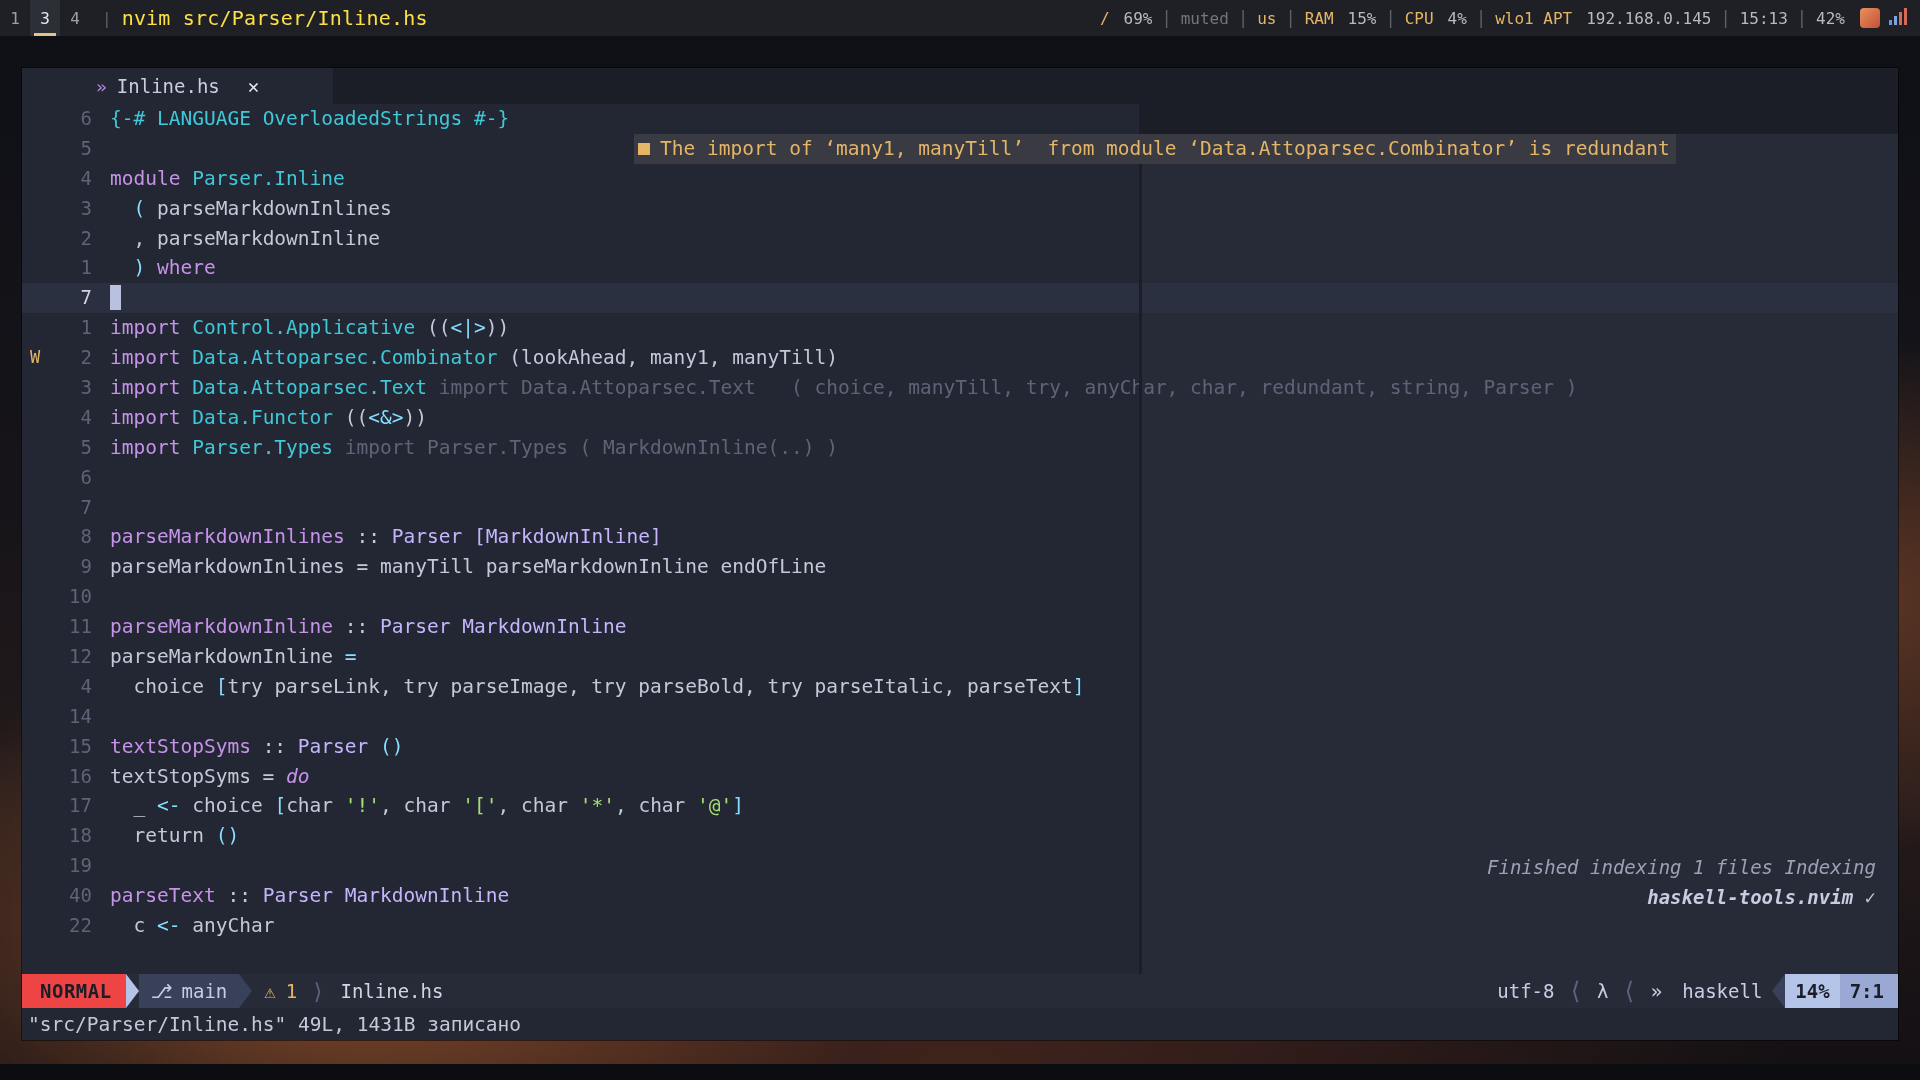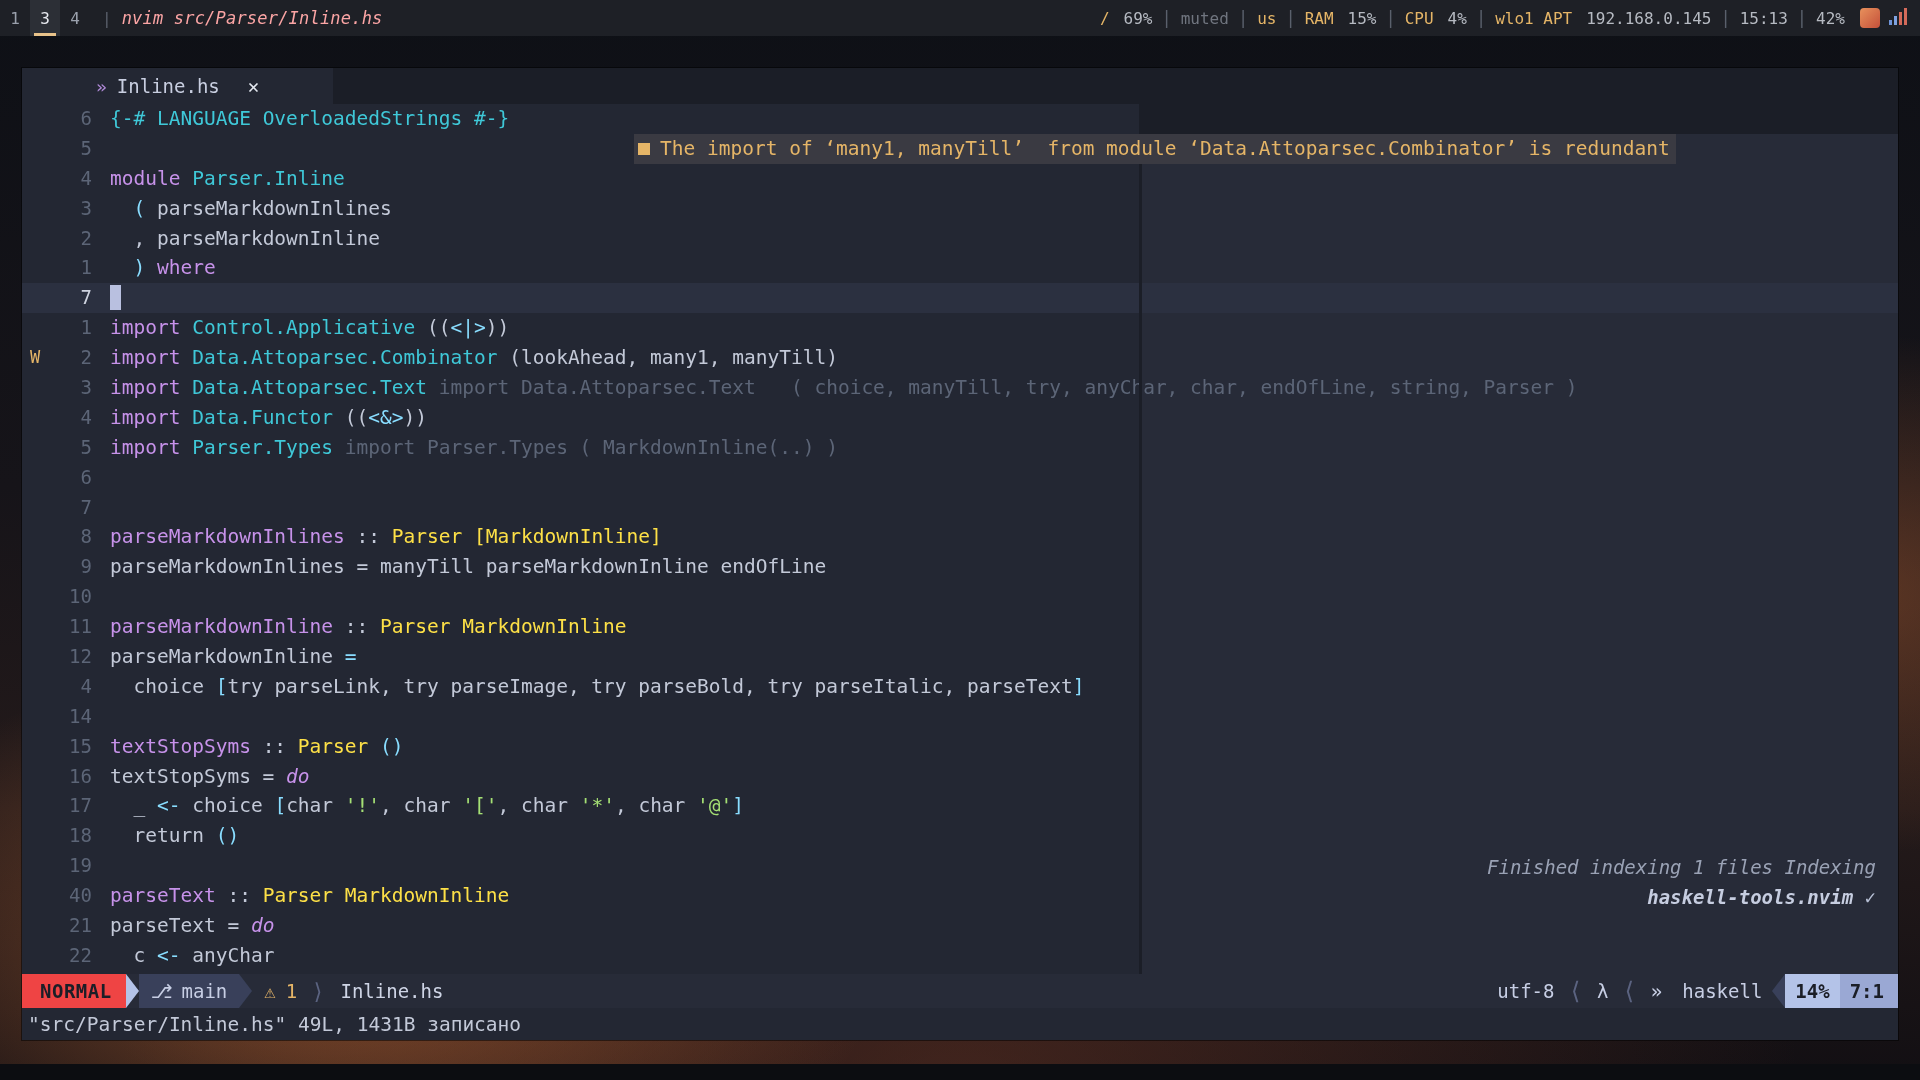--- a/index.html
+++ b/index.html
@@ -32,21 +32,21 @@
   .ws{
     width:30px; height:36px; display:flex; align-items:center; justify-content:center;
     font-size:16px; color:#9aa0ac; position:relative;
   }
   .ws.focused{ background:#2c2f36; color:#e8eaf0; }
   .ws.focused:after{
     content:""; position:absolute; left:4px; right:4px; bottom:0; height:3px;
     background:#e8c28a;
   }
   .tb-sep{ color:#5a606c; margin:0 10px 0 12px; font-size:16px; }
-  .tb-title{ color:#fca5a5; font-size:17px; letter-spacing:.2px;font-style:italic;}
+  .tb-title{ color:#fde047; font-size:20px; letter-spacing:.2px;}
   .tb-right{ margin-left:auto; display:flex; align-items:center; padding-right:10px; gap:0px;}
   .tb-item{ font-size:16px; padding:0 7px; white-space:pre; }
   .tb-div{ color:#5a606c; padding:0 2px; }
   .amber{ color:#e5b567; }
   .grey{ color:#b6bac2; }
   .dim{ color:#70757f; }
   .tray-icon{
     width:20px;height:20px;border-radius:4px;margin-left:8px;display:inline-block;
   }
   .tray-a{ background:linear-gradient(135deg,#e8915c,#c4503a); }
@@ -113,21 +113,21 @@
   .lnum{
     width:44px; text-align:right; color:#5c6577; font-size:19px; flex:none; padding-right:0px;
   }
   .lnum.cur{ color:#cfd4e0; }
   .code{ padding-left:18px; color:#c3c9d8; }
 
   
   .kw{ color:#c792ea; }          
   .mod{ color:#3fc8d8;margin-top:25px; }         
   .fn{ color:#c792ea; }
-  .type{ color:#fde047; }
+  .type{ color:#c4b5fd; }
   .op{ color:#89ddff; }
   .punc{ color:#c3c9d8; }
   .str{ color:#a5e075; }
   .cmt{ color:#3fc8d8; }
   .ital{ font-style:italic; color:#c792ea; }
   .ghost{ color:#5c6577; }       
   .cursorblk{
     display:inline-block; width:11px; height:25px; background:#b9c0e0; vertical-align:-6px;
   }
 
@@ -254,39 +254,38 @@
     <div class="codearea" id="codearea">
         <div class="row"><div class="sign"></div><div class="lnum">6</div><div class="code"><span class="cmt">{-# </span><span class="cmt">LANGUAGE OverloadedStrings</span><span class="cmt"> #-}</span></div></div>
         <div class="row"><div class="sign"></div><div class="lnum">5</div><div class="code"></div></div>
         <div class="row"><div class="sign"></div><div class="lnum">4</div><div class="code"><span class="kw">module </span><span class="mod">Parser.Inline</span></div></div>
         <div class="row"><div class="sign"></div><div class="lnum">3</div><div class="code"><span class="punc">  </span><span class="op">(</span><span class="punc"> parseMarkdownInlines</span></div></div>
         <div class="row"><div class="sign"></div><div class="lnum">2</div><div class="code"><span class="punc">  </span><span class="punc">,</span><span class="punc"> parseMarkdownInline</span></div></div>
         <div class="row"><div class="sign"></div><div class="lnum">1</div><div class="code"><span class="punc">  </span><span class="op">)</span><span class="punc"> </span><span class="kw">where</span></div></div>
         <div class="row cursorline"><div class="sign"></div><div class="lnum cur">7</div><div class="code"><span class="cursorblk"></span></div></div>
         <div class="row"><div class="sign"></div><div class="lnum">1</div><div class="code"><span class="kw">import </span><span class="mod">Control.Applicative</span><span class="punc"> ((</span><span class="op">&lt;|&gt;</span><span class="punc">))</span></div></div>
         <div class="row"><div class="sign">W</div><div class="lnum">2</div><div class="code"><span class="kw">import </span><span class="mod">Data.Attoparsec.Combinator</span><span class="punc"> (lookAhead, many1, manyTill)</span></div></div>
-        <div class="row"><div class="sign"></div><div class="lnum">3</div><div class="code"><span class="kw">import </span><span class="mod">Data.Attoparsec.Text</span><span class="ghost"> import Data.Attoparsec.Text   ( choice, manyTill, try, anyChar, char, endOfLine, string, Parser )</span></div></div>
+        <div class="row"><div class="sign"></div><div class="lnum">3</div><div class="code"><span class="kw">import </span><span class="mod">Data.Attoparsec.Text</span><span class="ghost"> import Data.Attoparsec.Text   ( choice, manyTill, try, anyChar, char, redundant, string, Parser )</span></div></div>
         <div class="row"><div class="sign"></div><div class="lnum">4</div><div class="code"><span class="kw">import </span><span class="mod">Data.Functor</span><span class="punc"> ((</span><span class="op">&lt;&amp;&gt;</span><span class="punc">))</span></div></div>
         <div class="row"><div class="sign"></div><div class="lnum">5</div><div class="code"><span class="kw">import </span><span class="mod">Parser.Types</span><span class="ghost"> import Parser.Types ( MarkdownInline(..) )</span></div></div>
         <div class="row"><div class="sign"></div><div class="lnum">6</div></div>
         <div class="row"><div class="sign"></div><div class="lnum">7</div><div class="code"></div></div>
         <div class="row"><div class="sign"></div><div class="lnum">8</div><div class="code"><span class="fn">parseMarkdownInlines</span><span class="punc"> :: </span><span class="type">Parser</span><span class="punc"> </span><span class="type">[MarkdownInline]</span></div></div>
         <div class="row"><div class="sign"></div><div class="lnum">9</div><div class="code"><span class="punc">parseMarkdownInlines = manyTill parseMarkdownInline endOfLine</span></div></div>
         <div class="row"><div class="sign"></div><div class="lnum">10</div><div class="code"></div></div>
         <div class="row"><div class="sign"></div><div class="lnum">11</div><div class="code"><span class="fn">parseMarkdownInline</span><span class="punc"> :: </span><span class="type">Parser</span><span class="punc"> </span><span class="type">MarkdownInline</span></div></div>
         <div class="row"><div class="sign"></div><div class="lnum">12</div><div class="code"><span class="punc">parseMarkdownInline </span><span class="op">=</span></div></div>
         <div class="row"><div class="sign"></div><div class="lnum">4</div><div class="code"><span class="punc">  choice </span><span class="op">[</span><span class="punc">try parseLink, try parseImage, try parseBold, try parseItalic, parseText</span><span class="op">]</span></div></div>
         <div class="row"><div class="sign"></div><div class="lnum">14</div><div class="code"></div></div>
         <div class="row"><div class="sign"></div><div class="lnum">15</div><div class="code"><span class="fn">textStopSyms</span><span class="punc"> :: </span><span class="type">Parser</span><span class="punc"> </span><span class="op">()</span></div></div>
         <div class="row"><div class="sign"></div><div class="lnum">16</div><div class="code"><span class="punc">textStopSyms = </span><span class="ital">do</span></div></div>
         <div class="row"><div class="sign"></div><div class="lnum">17</div><div class="code"><span class="punc">  _ </span><span class="op">&lt;-</span><span class="punc"> choice </span><span class="op">[</span><span class="punc">char </span><span class="str">'!'</span><span class="punc">, char </span><span class="str">'['</span><span class="punc">, char </span><span class="str">'*'</span><span class="punc">, char </span><span class="str">'@'</span><span class="op">]</span></div></div>
         <div class="row"><div class="sign"></div><div class="lnum">18</div><div class="code"><span class="punc">  return </span><span class="op">()</span></div></div>
         <div class="row"><div class="sign"></div><div class="lnum">19</div><div class="code"></div></div>
         <div class="row"><div class="sign"></div><div class="lnum">40</div><div class="code"><span class="fn">parseText</span><span class="punc"> :: </span><span class="type">Parser</span><span class="punc"> </span><span class="type">MarkdownInline</span></div></div>
-        <div class="row"><div class="sign"></div><div class="lnum">21</div><div class="code"><span class="punc">parseText = </span><span class="ital">do</span></div></div>
         <div class="row"><div class="sign"></div><div class="lnum">22</div><div class="code"><span class="punc">  c </span><span class="op">&lt;-</span><span class="punc"> anyChar</span></div></div>
       </div>
 
     <div class="diagline">
       <span class="diagbox"></span>
       <span>The import of ‘many1, manyTill’  from module ‘Data.Attoparsec.Combinator’ is redundant</span>
     </div>
 
     <div class="lspprog">
       <div>

